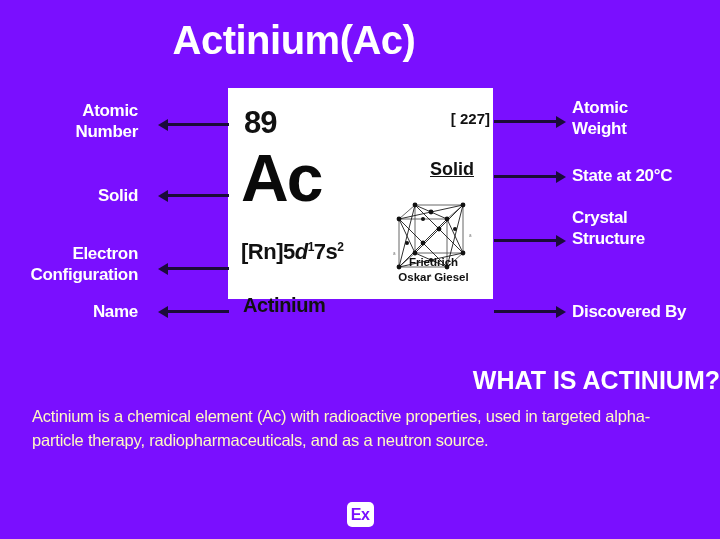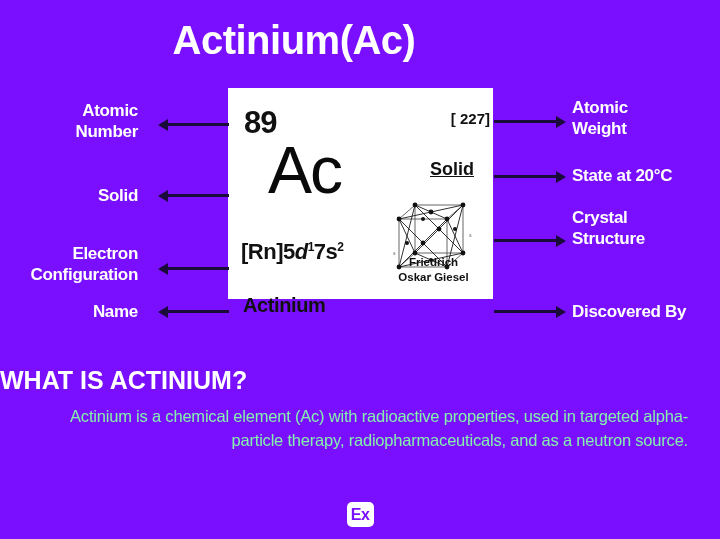--- a/index.html
+++ b/index.html
@@ -32,23 +32,23 @@
   }
   .card-left  { position:absolute; left:0; top:0; width:152px; height:100%; }
   .card-right { position:absolute; right:0; top:0; width:113px; height:100%; }
 
   .atomic-number {
     position:absolute; left:15px; top:16px;
     font-size:31px; font-weight:bold; color:#111;
     letter-spacing:-1px;
   }
   .symbol {
-    position:absolute; left:12px; top:48px;
-    font-size:66px; font-weight:normal; color:#0a0a0a;
-    letter-spacing:-2px; line-height:1;margin-left:27px;
+    position:absolute; left:12px; top:56px;
+    font-size:66px; font-weight:bold; color:#0a0a0a;
+    letter-spacing:-2px; line-height:1;
   }
   .econfig {
     position:absolute; left:12px; top:150px;
     font-size:22px; font-weight:bold; color:#111;
     letter-spacing:-0.5px; white-space:nowrap;
   }
   .econfig .it { font-style:italic; }
   .econfig sup { font-size:12px; vertical-align:super; font-weight:bold; }
   .name {
     position:absolute; left:14px; top:205px;
@@ -95,26 +95,26 @@
     width:0; height:0;
     border-top:6px solid transparent;
     border-bottom:6px solid transparent;
   }
   .arrow.to-left  .head { left:-9px;  border-right:10px solid #1b0b3a; }
   .arrow.to-right .head { right:-9px; border-left:10px solid #1b0b3a; }
 
   
   .what-is {
     position:absolute; top:366px; left:0; width:720px;
-    text-align:left; color:#ffffff;
+    text-align:right; color:#ffffff;
     font-size:25px; font-weight:bold; letter-spacing:0px;
   }
   .desc {
     position:absolute; top:405px; left:32px; width:656px;
-    text-align:right; color:#86efac;
+    text-align:left; color:#fef9c3;
     font-size:16.5px; line-height:1.45; letter-spacing:-0.2px;
   }
 
   
   .footer {
     position:absolute; bottom:12px; left:0; width:720px;
     display:flex; align-items:center; justify-content:center; gap:24px;
   }
   .logo-mark {
     width:27px; height:25px; border-radius:5px;

